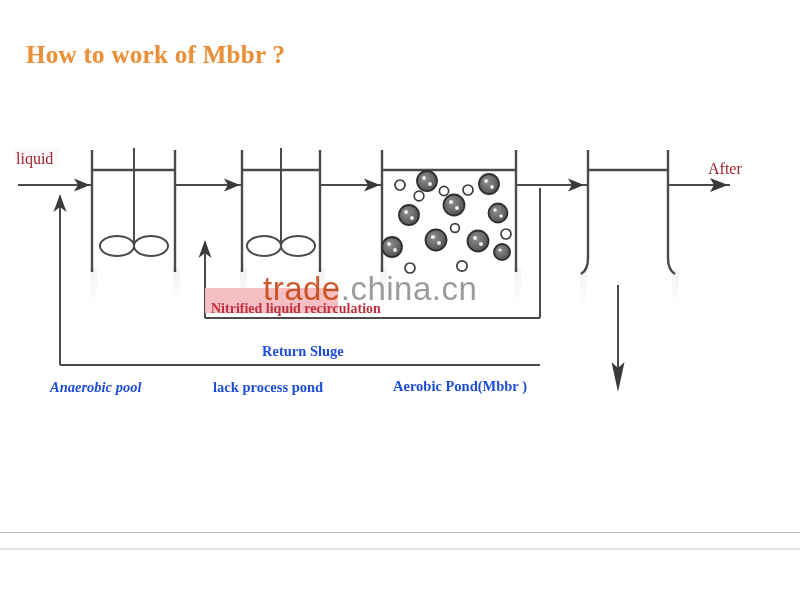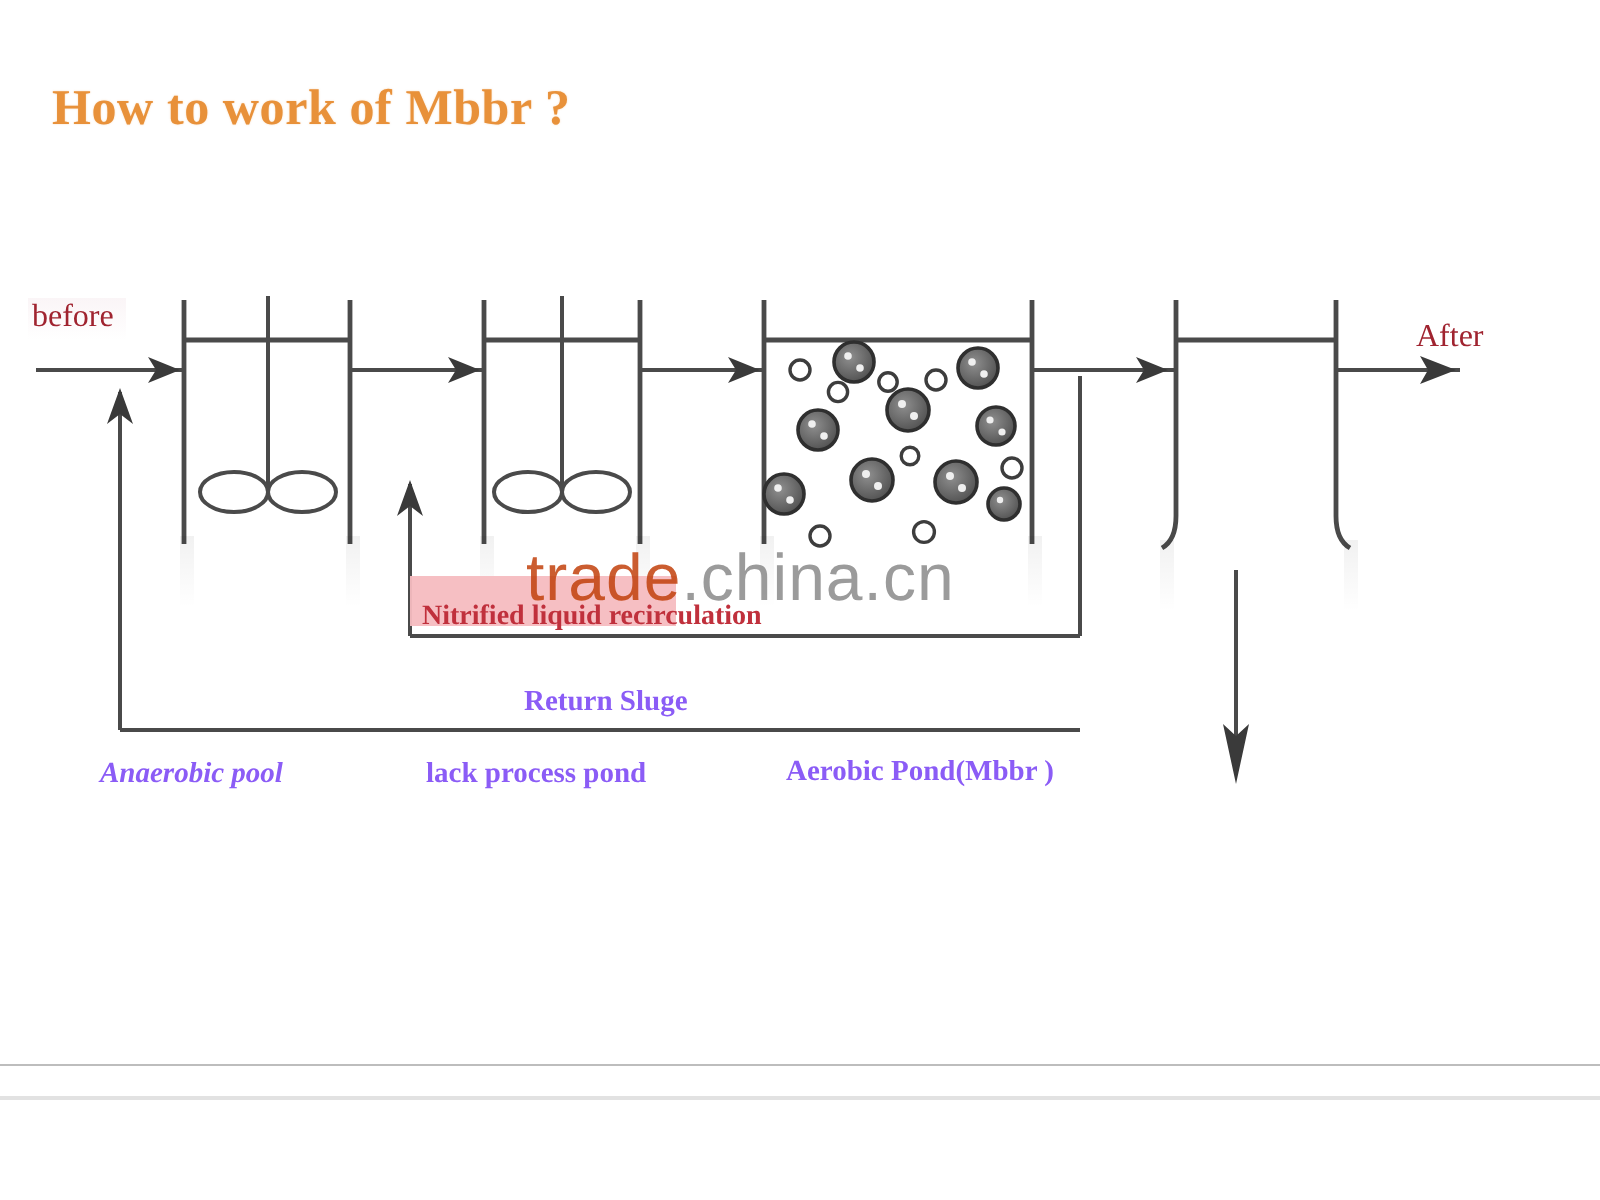--- a/index.html
+++ b/index.html
@@ -54,21 +54,21 @@
     font-family: "Liberation Serif", "DejaVu Serif", serif;
   }
   .dlabel.endpoint {
     font-size: 16px;
     font-weight: normal;
     color: #A02430;
   }
   .dlabel.bold {
     font-weight: bold;
     font-size: 14.5px;
-    color: #8b5cf6;
+    color: #1d4ed8;
   }
 
   #lbl-before {
     left: 14px; top: 149px;
     background: linear-gradient(to bottom, rgba(250,244,246,0.92), rgba(255,255,255,0.0));
     padding: 1px 6px 2px 2px;
   }
   #lbl-after  { left: 708px; top: 160px; font-family: Liberation Serif, serif; }
 
   #lbl-nitrified {
@@ -290,21 +290,21 @@
 
   <div class="smudge" style="left:90px;  top:268px;"></div>
   <div class="smudge" style="left:173px; top:268px;"></div>
   <div class="smudge" style="left:240px; top:268px;"></div>
   <div class="smudge" style="left:318px; top:268px;"></div>
   <div class="smudge" style="left:380px; top:268px;"></div>
   <div class="smudge" style="left:514px; top:268px;"></div>
   <div class="smudge" style="left:580px; top:270px;"></div>
   <div class="smudge" style="left:672px; top:270px;"></div>
 
-  <div class="dlabel endpoint" id="lbl-before">before</div>
+  <div class="dlabel endpoint" id="lbl-before">liquid</div>
 
   <div class="dlabel endpoint" id="lbl-after">After</div>
 
   <div id="wm-band"></div>
 
   <div class="dlabel" id="lbl-nitrified">Nitrified liquid recirculation</div>
 
   <div class="dlabel bold" id="lbl-return">Return Sluge</div>
 
   <div class="dlabel bold" id="lbl-anaerobic">Anaerobic pool</div>

